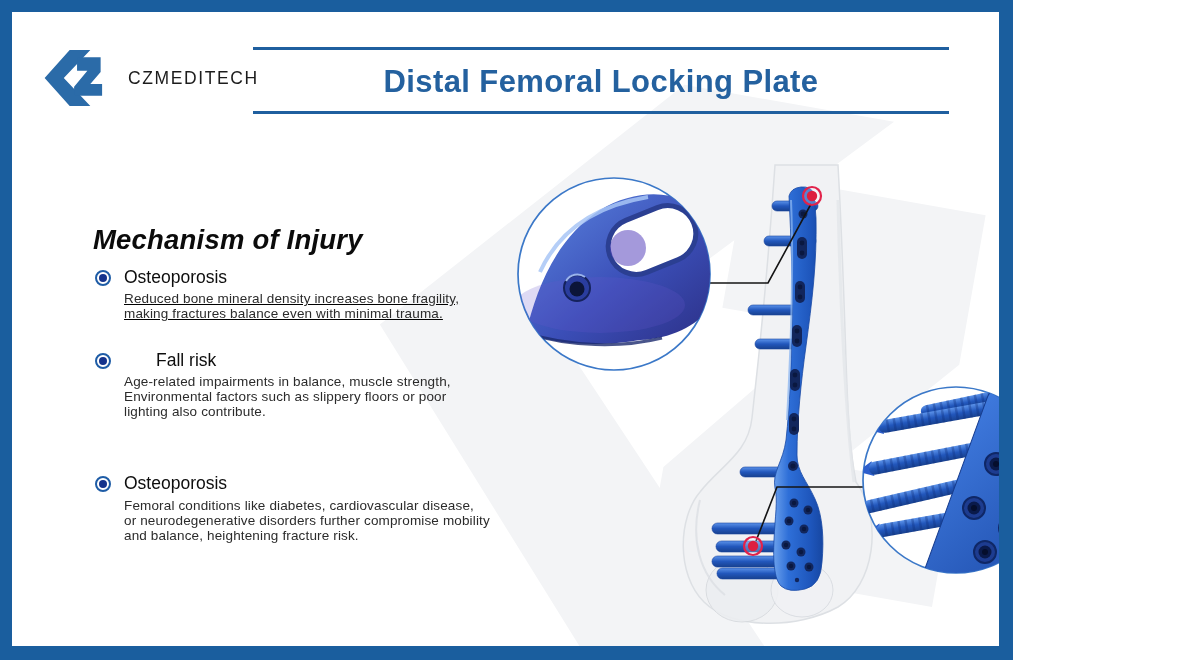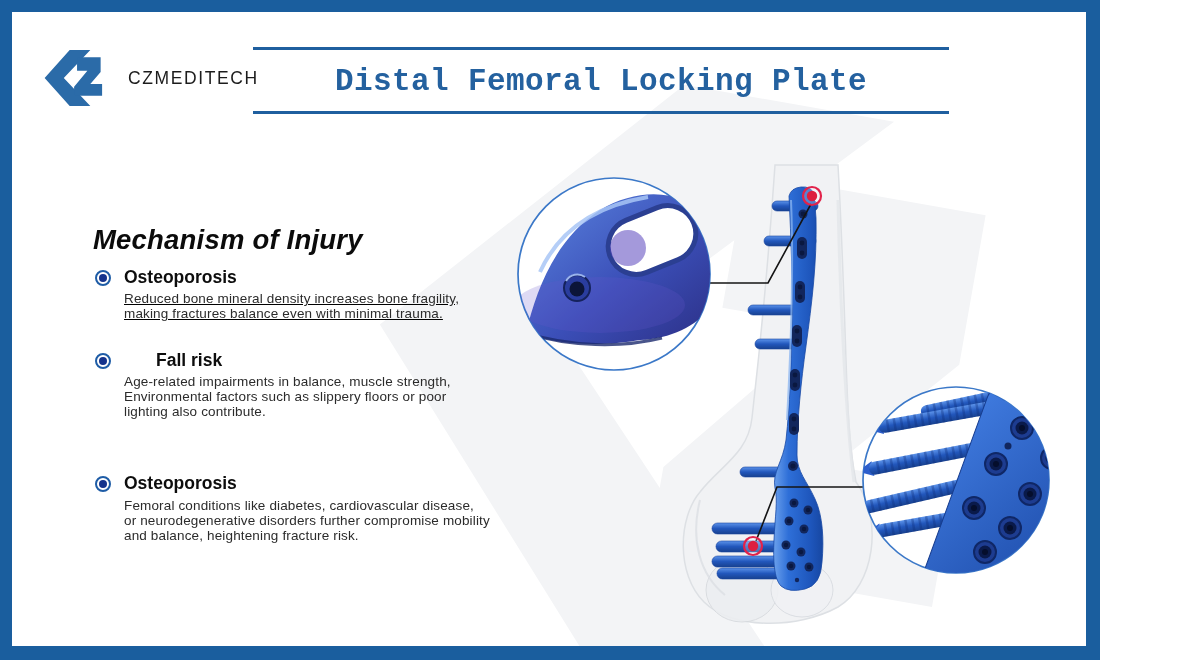--- a/index.html
+++ b/index.html
@@ -1,40 +1,40 @@
 <!DOCTYPE html>
 <html><head>
 <meta charset="utf-8">
 <style>
   html,body{margin:0;padding:0;background:#fff;}
   .page{
-    position:relative;width:1100px;height:660px;box-sizing:border-box;
+    position:relative;width:1013px;height:660px;box-sizing:border-box;
     border:solid #1a5e9e;border-width:12px 14px 14px 12px;
     background:#ffffff;overflow:hidden;
     font-family:"Liberation Sans", sans-serif;
   }
   
   .logo{position:absolute;left:32px;top:38px;display:flex;align-items:center;}
   .logo svg{display:block;}
   .brand{margin-left:12px;font-size:17.5px;letter-spacing:1.6px;color:#1c1c1c;font-weight:400;}
   .rule{position:absolute;left:241px;width:696px;height:3px;background:#1f5f9f;}
   .rule-top{top:35px;}
   .rule-bottom{top:99px;}
   .title{
     position:absolute;left:241px;top:52px;width:696px;text-align:center;
-    font-size:31px;font-weight:700;color:#24619f;letter-spacing:0.4px;font-family:Liberation Mono, monospace;
+    font-size:31px;font-weight:700;color:#24619f;letter-spacing:0.4px;
   }
   
   .heading{position:absolute;left:81px;top:212px;font-size:27.5px;font-weight:700;color:#0b0b0b;letter-spacing:0.2px;font-style:italic;}
   .bullet{
     position:absolute;left:83px;width:12px;height:12px;border-radius:50%;
     border:2.5px solid #1e5ca6;background:#fff;display:flex;align-items:center;justify-content:center;
   }
   .bullet::after{content:'';width:8px;height:8px;border-radius:50%;background:#15338c;}
-  .item-label{position:absolute;left:112px;font-size:17.5px;line-height:20px;font-weight:700;color:#0d0d0d;}
+  .item-label{position:absolute;left:112px;font-size:17.5px;line-height:20px;font-weight:400;color:#0d0d0d;}
   .item-lines{position:absolute;left:112px;}
   .item-lines div{font-size:13.5px;line-height:15.2px;color:#2b2b2b;letter-spacing:0.15px;white-space:nowrap;}
   
   .scene{position:absolute;left:-12px;top:-12px;width:1200px;height:660px;}
 </style>
 </head>
 <body>
 
 <div class="page">
 

